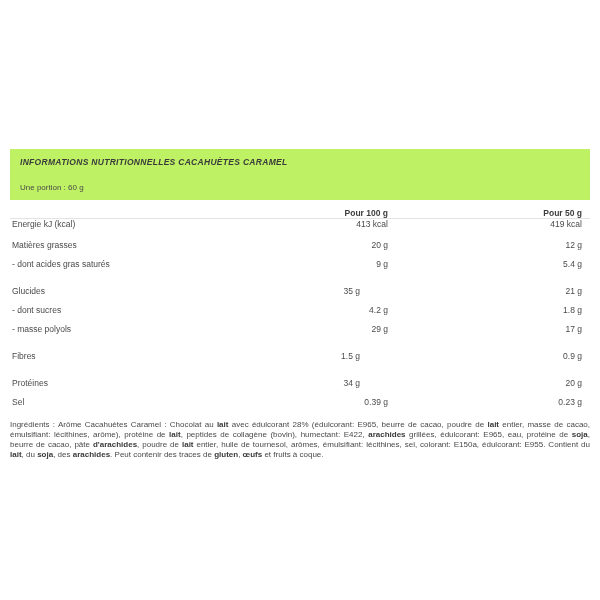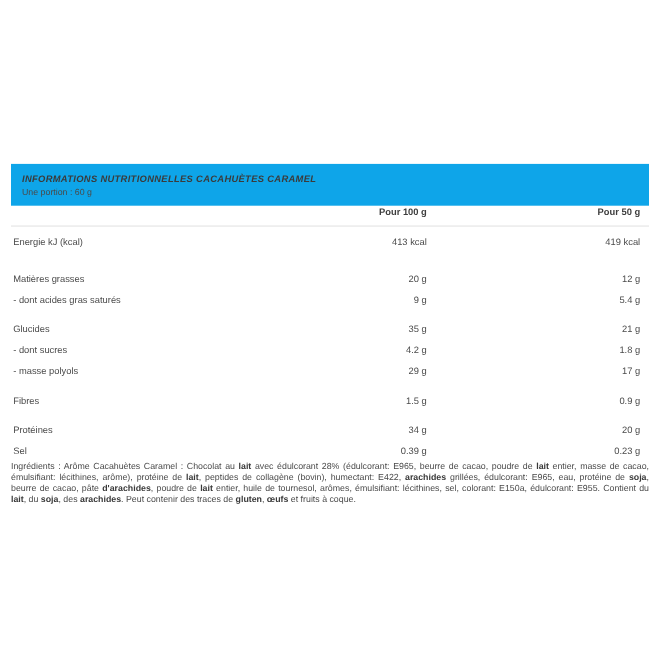--- a/index.html
+++ b/index.html
@@ -6,36 +6,36 @@
   body {
     width:600px; height:600px;
     background:#ffffff;
     font-family:"Liberation Sans", sans-serif;
     color:#454545;
     position:relative;
     overflow:hidden;
   }
   .sheet { position:absolute; left:10px; top:149px; width:580px; }
 
-  .header-box { background:#0ea5e9; padding:8px 10px 8px 10px; }
+  .header-box { background:#bef264; padding:8px 10px 8px 10px; }
   .title {
     font-size:8.5px; font-weight:bold; font-style:italic;
     letter-spacing:0.3px; color:#3b3b3b; text-transform:uppercase;
   }
-  .portion { font-size:8px; margin-top:3px; color:#4a4a4a; }
+  .portion { font-size:8px; margin-top:16px; color:#4a4a4a; }
 
   .table { margin-top:0; }
   .thead {
-    display:flex; height:18px; align-items:flex-start;
+    display:flex; height:18px; align-items:flex-end;
     border-bottom:1px solid #e3e3e3;
     font-size:8.5px; font-weight:bold; color:#3d3d3d;
   }
-  .trow { display:flex; height:19px; align-items:flex-end; font-size:8.5px; color:#4a4a4a; }
-  .trow.group { margin-top:8px; }
-  .trow.small-gap { margin-top:14px; }
+  .trow { display:flex; height:19px; align-items:flex-start; font-size:8.5px; color:#4a4a4a; }
+  .trow.group { margin-top:8px;gap:28px; }
+  .trow.small-gap { margin-top:2px; }
   .col-label { flex:1; padding-left:2px; }
   .col-100 { width:180px; text-align:right; }
   .col-60  { width:202px; text-align:right; padding-right:8px; box-sizing:border-box; }
 
   .ingredients {
     margin-top:4px; font-size:8px; line-height:10px;
     text-align:justify; color:#4a4a4a;
   }
   .ingredients .b { font-weight:bold; color:#3a3a3a; }
 </style>

